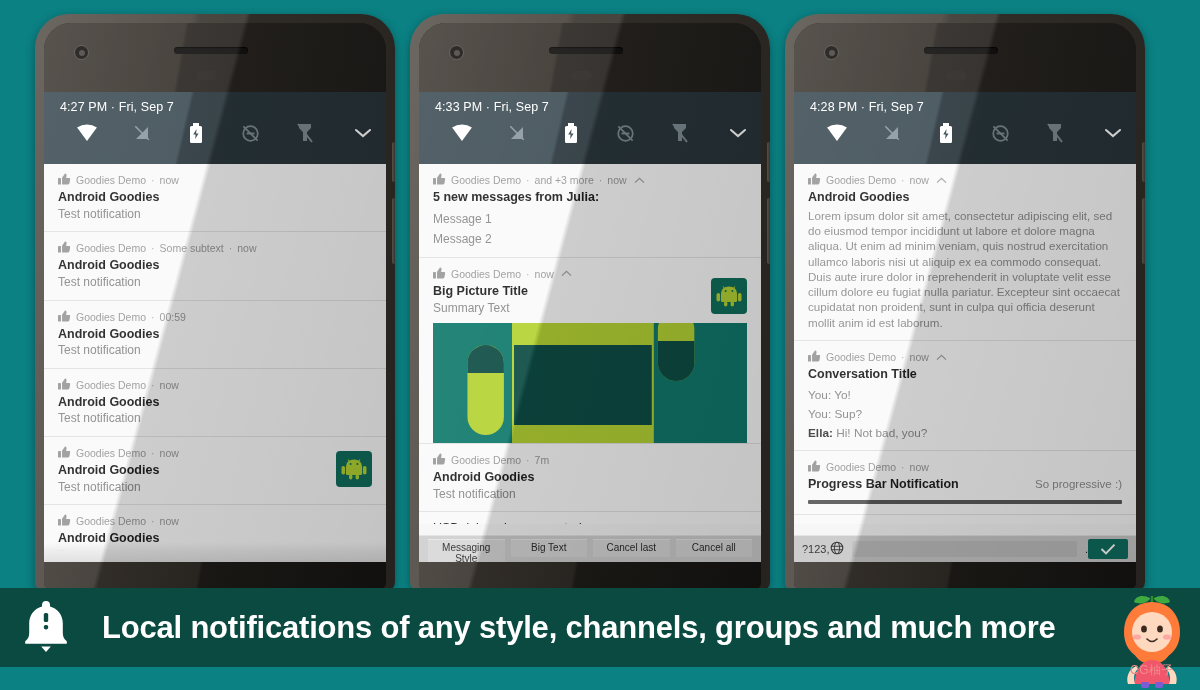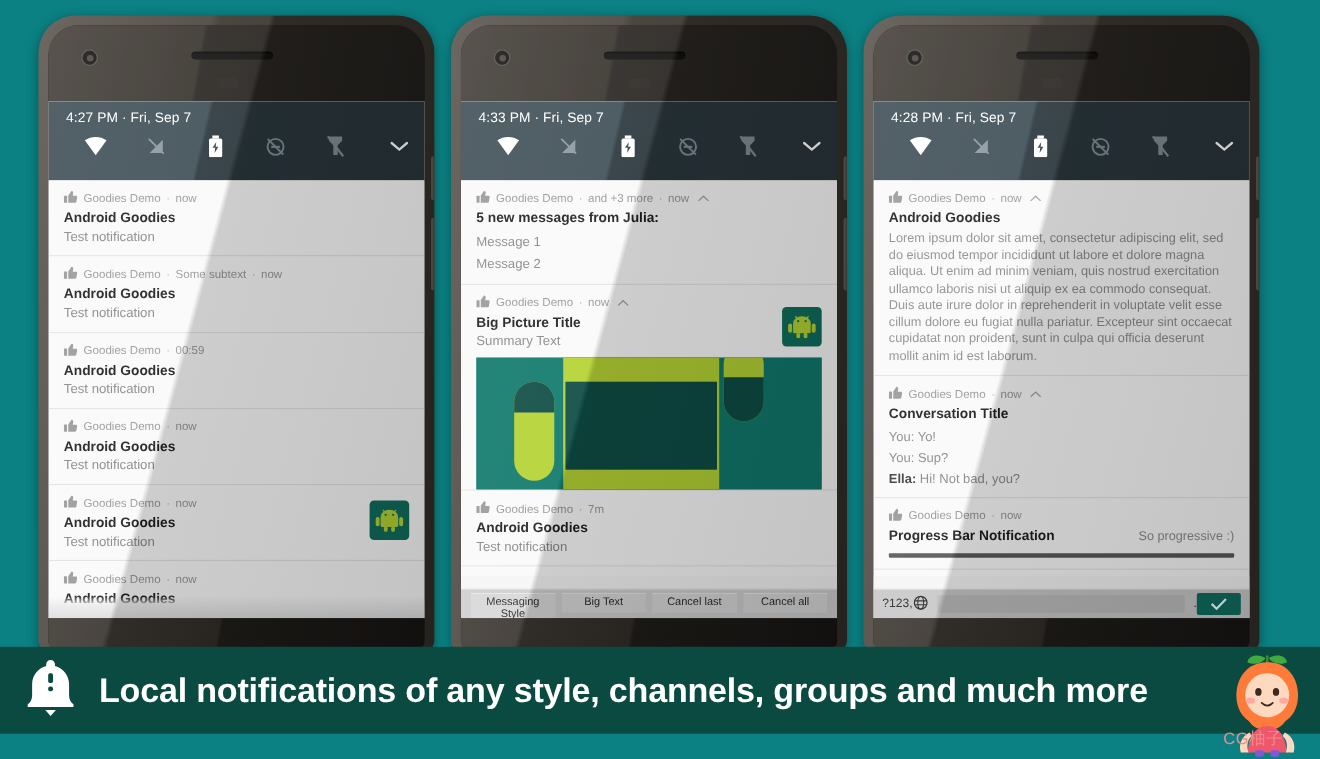--- a/index.html
+++ b/index.html
@@ -257,20 +257,21 @@
   
   .banner {
     position: absolute;
     left: 0; top: 588px;
     width: 1200px;
     height: 79px;
     background: #0a4a40;
     display: flex;
     align-items: center;
     z-index: 60;
+    gap: 12px;
   }
   .banner-bell { margin-left: 22px; flex: 0 0 auto; }
   .banner-text {
     margin-left: 20px;
     color: #ffffff;
     font-size: 31px;
     font-weight: bold;
     letter-spacing: -.2px;
     white-space: nowrap;
   }
@@ -286,23 +287,23 @@
   .mascot {
     position: absolute;
     right: 6px; top: 590px;
     width: 84px; height: 100px;
     z-index: 70;
   }
   .mascot-caption {
     position: absolute;
     right: 8px; top: 662px;
     width: 80px;
-    text-align: left;
+    text-align: center;
     color: #f08a8a;
-    font-size: 15px;
+    font-size: 12px;
     z-index: 71;
     letter-spacing: .5px;
   }
 </style>
 </head>
 <body>
 
 <div class="stage">
 
   <div class="phone" id="phone1">

